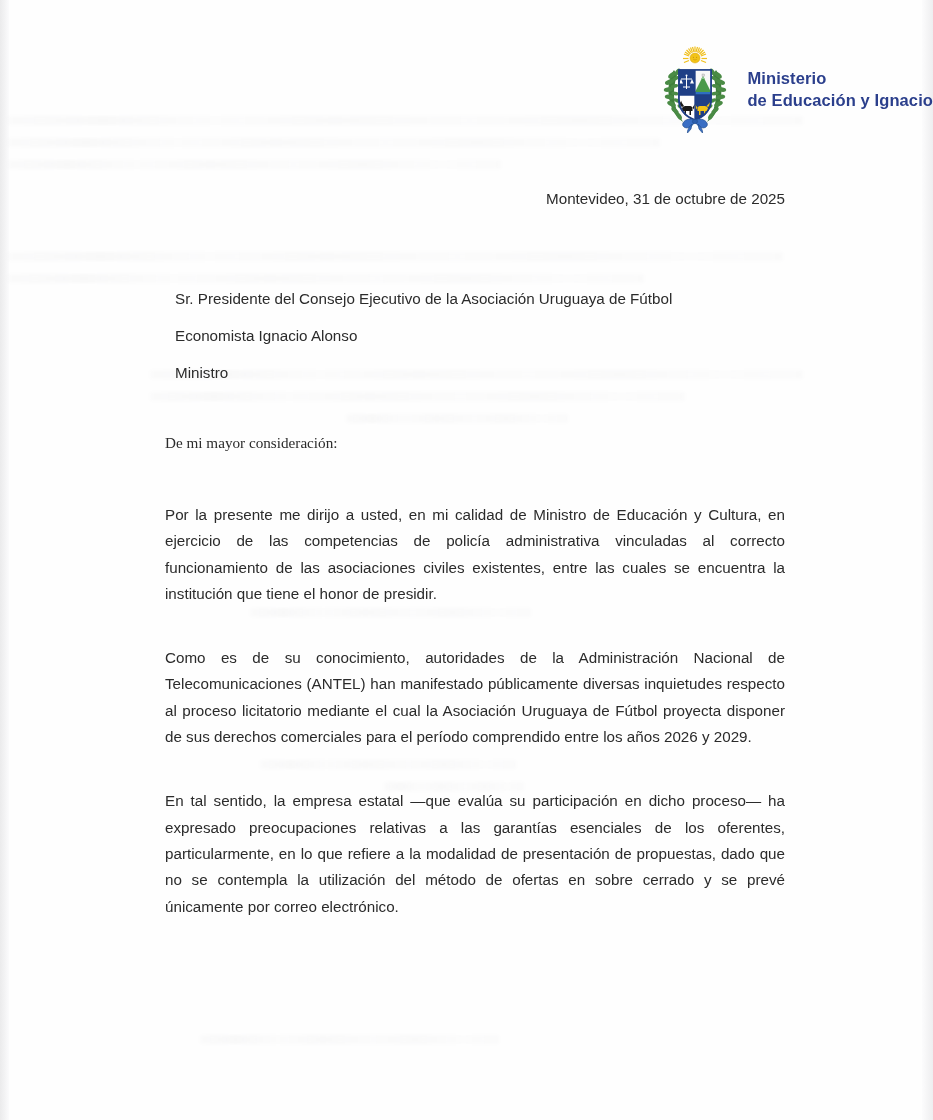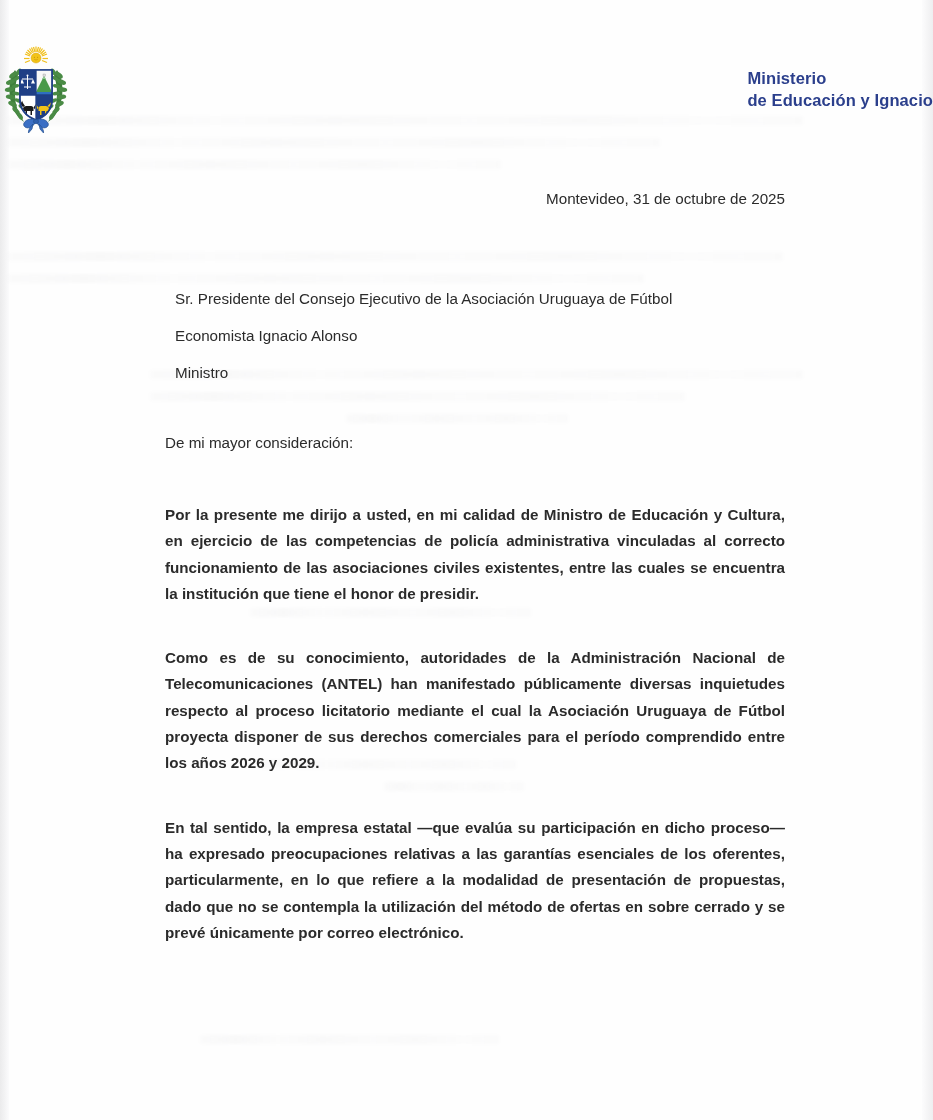--- a/index.html
+++ b/index.html
@@ -72,21 +72,21 @@
   .sb6 { top: 1035px; left: 200px; right: 250px; }
 
   
   .letterhead {
     position: absolute;
     top: 44px;
     left: 0;
     width: 100%;
     display: flex;
     align-items: center;
-    justify-content: space-between;
+    justify-content: flex-end;
     gap: 16px;
   }
   .crest {
     width: 72px;
     height: 92px;
     flex: none;
   }
   .ministry-text {
     color: #2b3f8c;
     font-weight: bold;
@@ -122,35 +122,35 @@
     line-height: 1;
     margin-left: 10px;
   }
   .recipient div { margin-bottom: 22px; }
 
   .salutation {
     position: absolute;
     top: 434px;
     left: 0;
     font-size: 15.2px;
+    font-family: Liberation Serif, serif;
   }
 
   .paragraphs {
     position: absolute;
     top: 502px;
     left: 0;
     right: 0;
     font-size: 15.2px;
     line-height: 1.73;
     text-align: justify;
   }
   .paragraphs p {
     margin: 0 0 26px 0;
     text-align: justify;
-    font-weight: bold;
   }
   .paragraphs p.gap-lg { margin-bottom: 38px; }
   .paragraphs p:last-child { margin-bottom: 0; }
 </style>
 </head>
 <body>
 
 <div class="page">
 
   <div class="scan-edge-left"></div>

